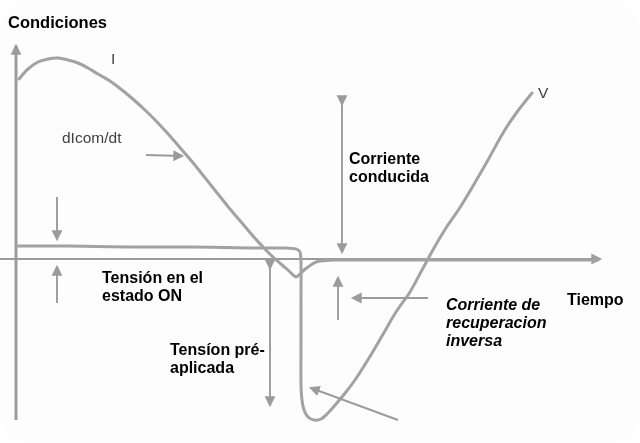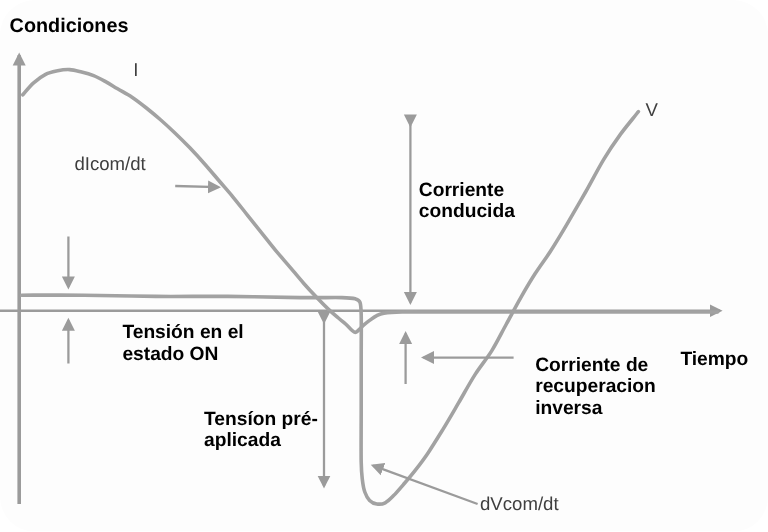--- a/index.html
+++ b/index.html
@@ -42,18 +42,17 @@
     <line class="arrow" x1="428" y1="298" x2="353" y2="298" marker-end="url(#ah)" stroke="#9b9b9b" stroke-width="1.9"></line>
     <line class="arrow" x1="146" y1="155" x2="182" y2="156" marker-end="url(#ah)" stroke="#9b9b9b" stroke-width="1.9"></line>
     <line class="arrow" x1="398" y1="420" x2="311" y2="388" marker-end="url(#ah)" stroke="#9b9b9b" stroke-width="1.9"></line>
   </svg>
 
   <div class="lbl title" style="left:8px;top:13px;">Condiciones</div>
   <div class="lbl" style="left:567px;top:291px;">Tiempo</div>
   <div class="lbl gray" style="left:111px;top:50px;">I</div>
   <div class="lbl gray" style="left:538px;top:84px;">V</div>
   <div class="lbl gray" style="left:62px;top:129px;text-align:center;">dIcom/dt</div>
-  <div class="lbl gray" style="left:400px;top:412px;">dVcom/dt</div>
   <div class="lbl w100" style="left:349px;top:150px;">Corriente conducida</div>
   <div class="lbl w118" style="left:70px;top:269px;margin-left:32px;">Tensión en el estado ON</div>
   <div class="lbl w112" style="left:142px;top:341px;margin-left:28px;">Tensíon pré-aplicada</div>
-  <div class="lbl w118" style="left:446px;top:296px;">Corriente de recuperacion inversa</div>
+  <div class="lbl w118" style="left:446px;top:296px;font-style:italic;">Corriente de recuperacion inversa</div>
 </div>
 
 </body></html>

